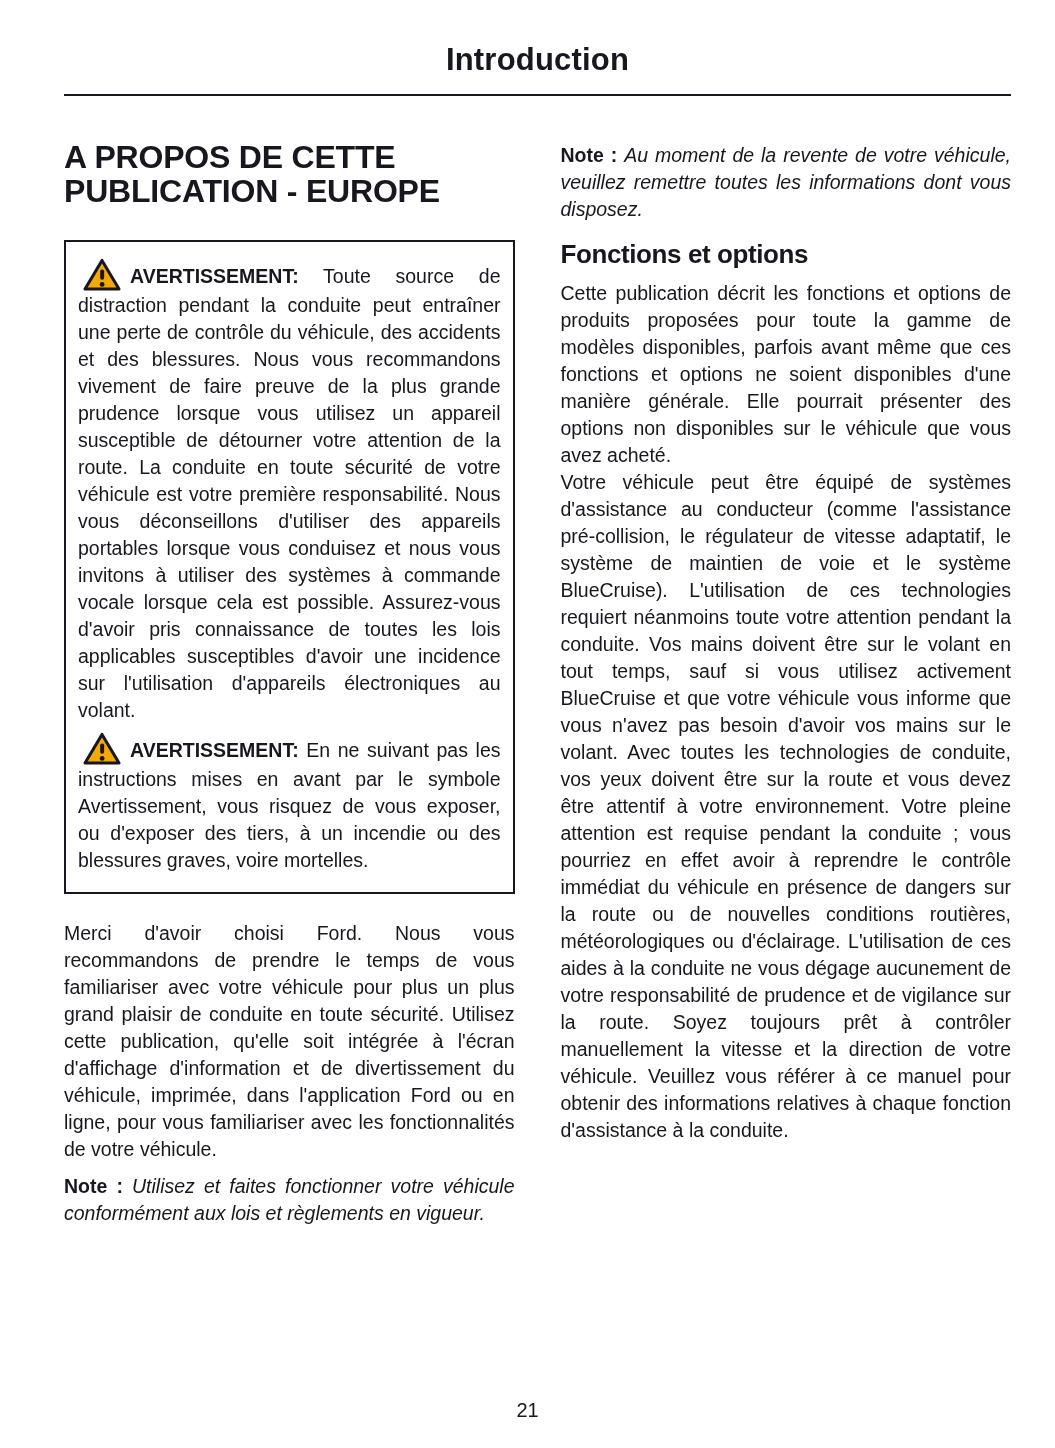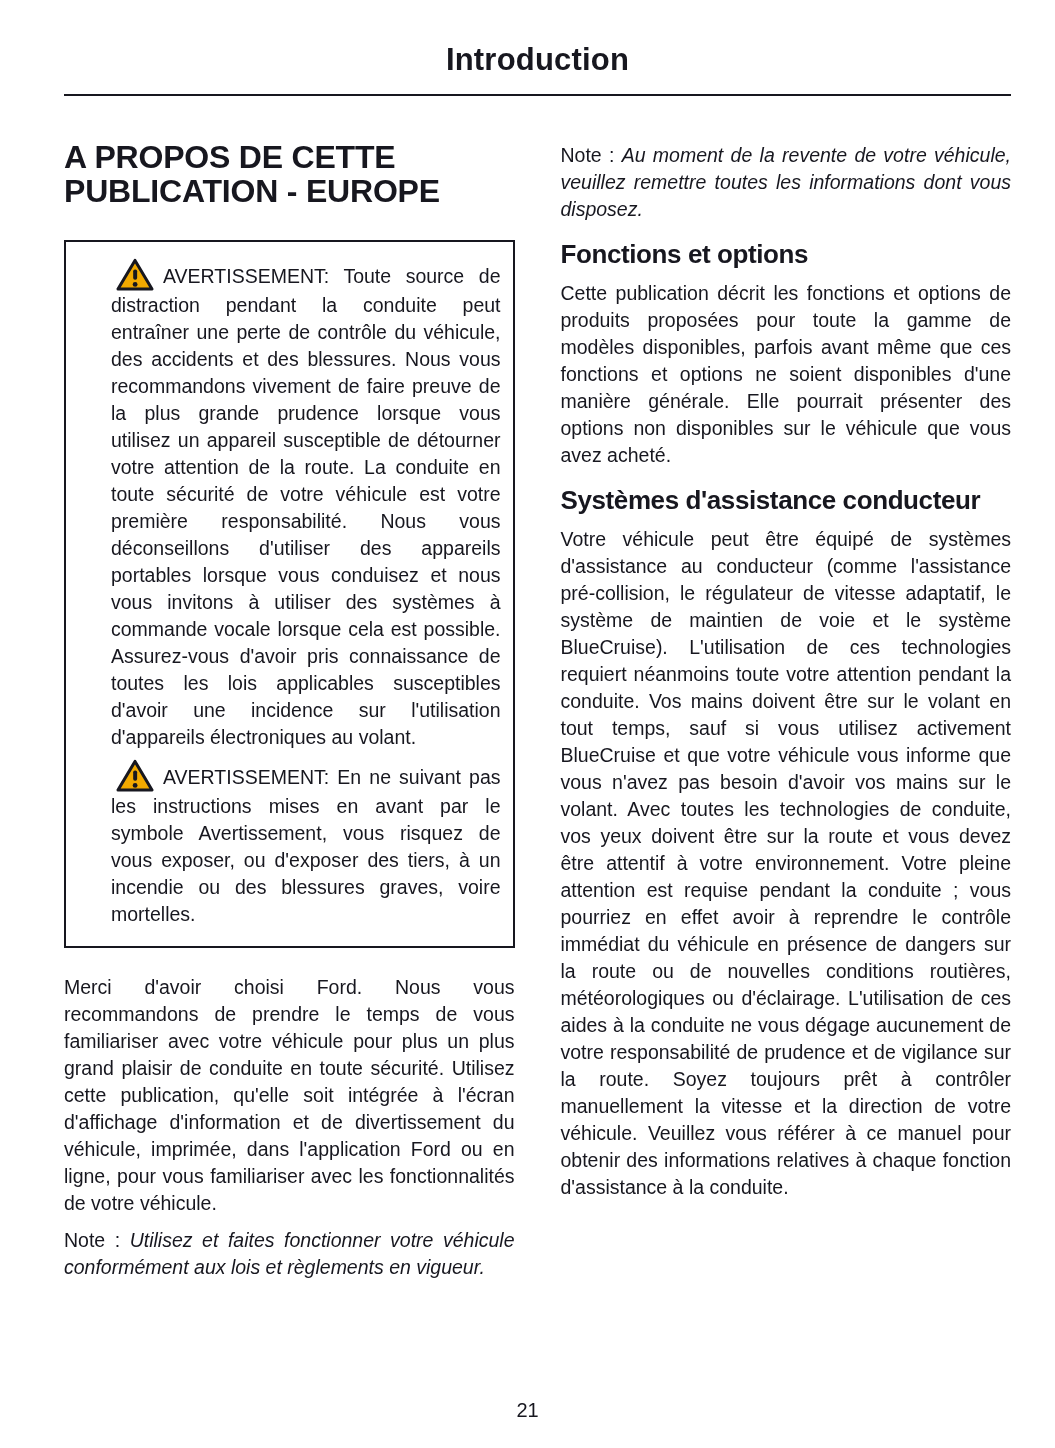--- a/index.html
+++ b/index.html
@@ -45,21 +45,20 @@
     max-width: 380px;
     margin-bottom: 32px;
   }
   .warning-box {
     border: 2px solid #17171f;
     padding: 16px 12px 18px 12px;
     margin-bottom: 26px;
   }
   .warning-para {
     text-align: justify;
-    margin-left: 33px;
   }
   .warning-para + .warning-para {
     margin-top: 8px;
   }
   .warn-icon {
     display: inline-block;
     margin: 0 8px 0 4px;
   }
   .warn-icon svg {
     vertical-align: -9px;
@@ -86,21 +85,21 @@
   }
   .page-number {
     position: absolute;
     bottom: 26px;
     left: 0;
     width: 100%;
     text-align: center;
     font-size: 20px;
     color: #17171f;
   }
-  strong { font-weight: normal; }
+  strong { font-weight: bold; }
 </style>
 </head>
 <body>
 
 <div class="page">
 
   <h1 class="page-title">Introduction</h1>
   <hr class="header-rule">
 
   <div class="columns">
@@ -148,21 +147,20 @@
 
       <p class="note-para right-note">
         <strong>Note :</strong>
         <em>Au moment de la revente de votre véhicule, veuillez remettre toutes les informations dont vous disposez.</em>
       </p>
 
       <h3 class="section-heading">Fonctions et options</h3>
 
       <p class="body-para">Cette publication décrit les fonctions et options de produits proposées pour toute la gamme de modèles disponibles, parfois avant même que ces fonctions et options ne soient disponibles d'une manière générale. Elle pourrait présenter des options non disponibles sur le véhicule que vous avez acheté.</p>
 
-      <h3 class="section-heading">Systèmes d'assistance conducteur</h3>
 
       <p class="body-para">Votre véhicule peut être équipé de systèmes d'assistance au conducteur (comme l'assistance pré-collision, le régulateur de vitesse adaptatif, le système de maintien de voie et le système BlueCruise). L'utilisation de ces technologies requiert néanmoins toute votre attention pendant la conduite. Vos mains doivent être sur le volant en tout temps, sauf si vous utilisez activement BlueCruise et que votre véhicule vous informe que vous n'avez pas besoin d'avoir vos mains sur le volant. Avec toutes les technologies de conduite, vos yeux doivent être sur la route et vous devez être attentif à votre environnement. Votre pleine attention est requise pendant la conduite ; vous pourriez en effet avoir à reprendre le contrôle immédiat du véhicule en présence de dangers sur la route ou de nouvelles conditions routières, météorologiques ou d'éclairage. L'utilisation de ces aides à la conduite ne vous dégage aucunement de votre responsabilité de prudence et de vigilance sur la route. Soyez toujours prêt à contrôler manuellement la vitesse et la direction de votre véhicule. Veuillez vous référer à ce manuel pour obtenir des informations relatives à chaque fonction d'assistance à la conduite.</p>
 
     </div>
 
   </div>
 
   <div class="page-number">21</div>
 
 </div>

